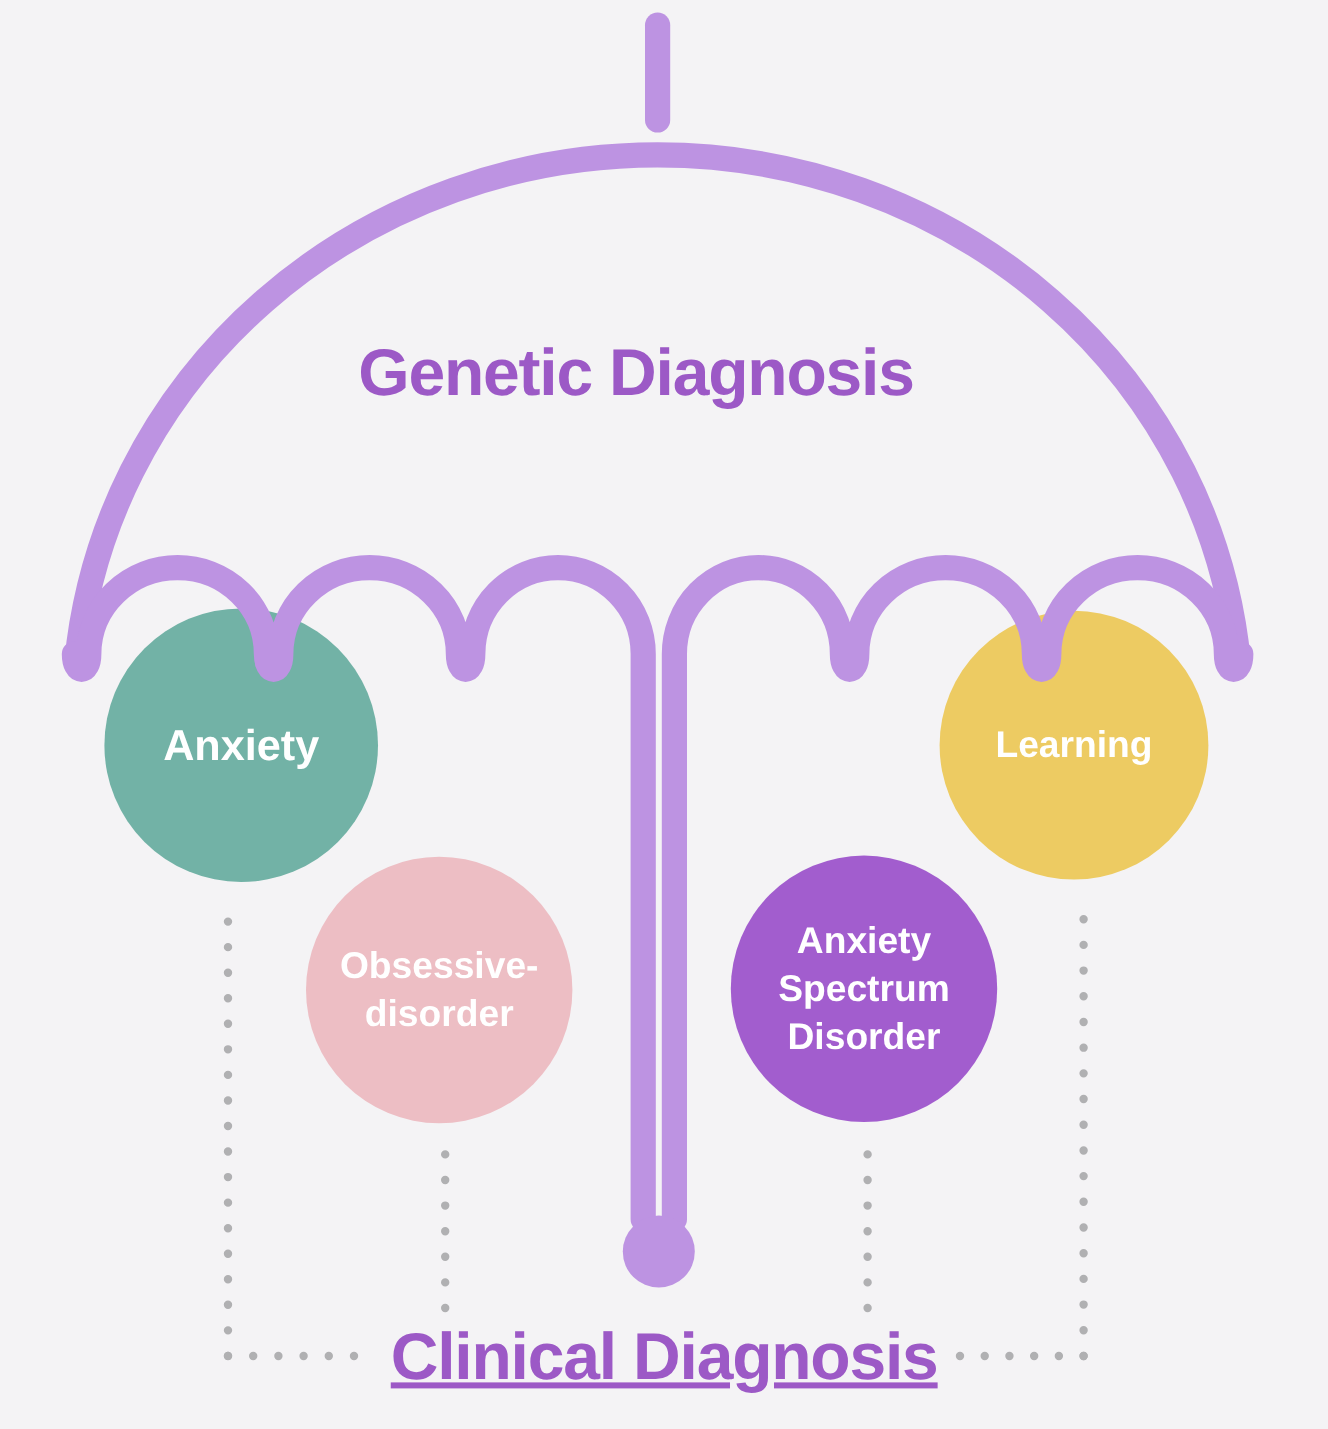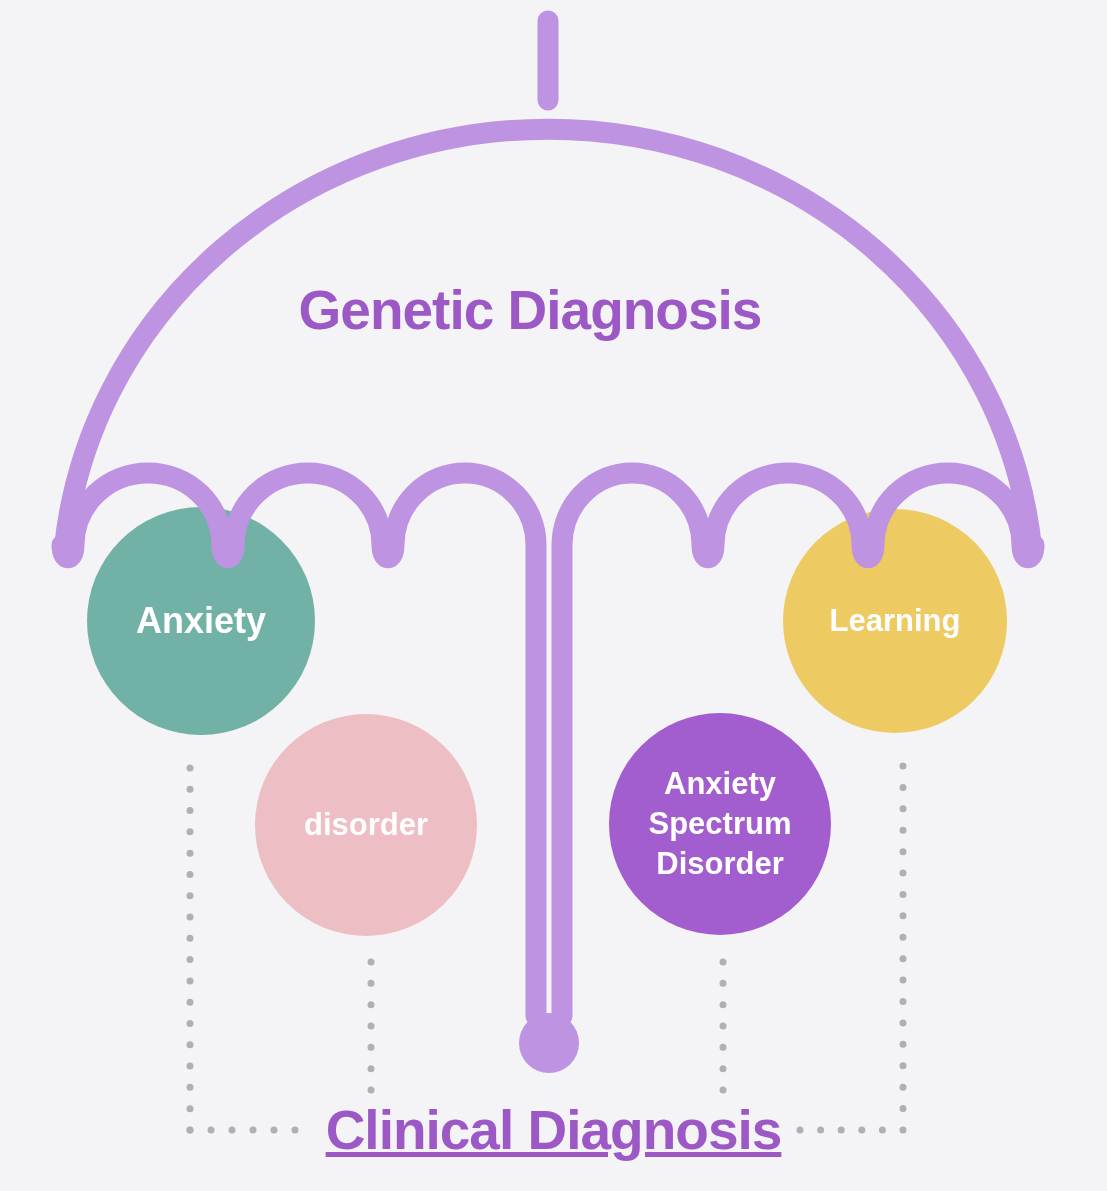--- a/index.html
+++ b/index.html
@@ -74,20 +74,21 @@
 
 <div class="stage">
 
   <div class="heading heading-top">Genetic Diagnosis</div>
 
   <div class="bubble bubble-anxiety" style="background: rgb(114, 178, 166);">
     <span>Anxiety</span>
   </div>
 
   <div class="bubble bubble-ocd" style="background: rgb(237, 190, 196);">
+    <span>Obsessive-</span>
     <span>disorder</span>
   </div>
 
   <div class="bubble bubble-asd" style="background: rgb(162, 93, 206);">
     <span>Anxiety</span>
     <span>Spectrum</span>
     <span>Disorder</span>
   </div>
 
   <div class="bubble bubble-ld" style="background: rgb(237, 203, 98);">

